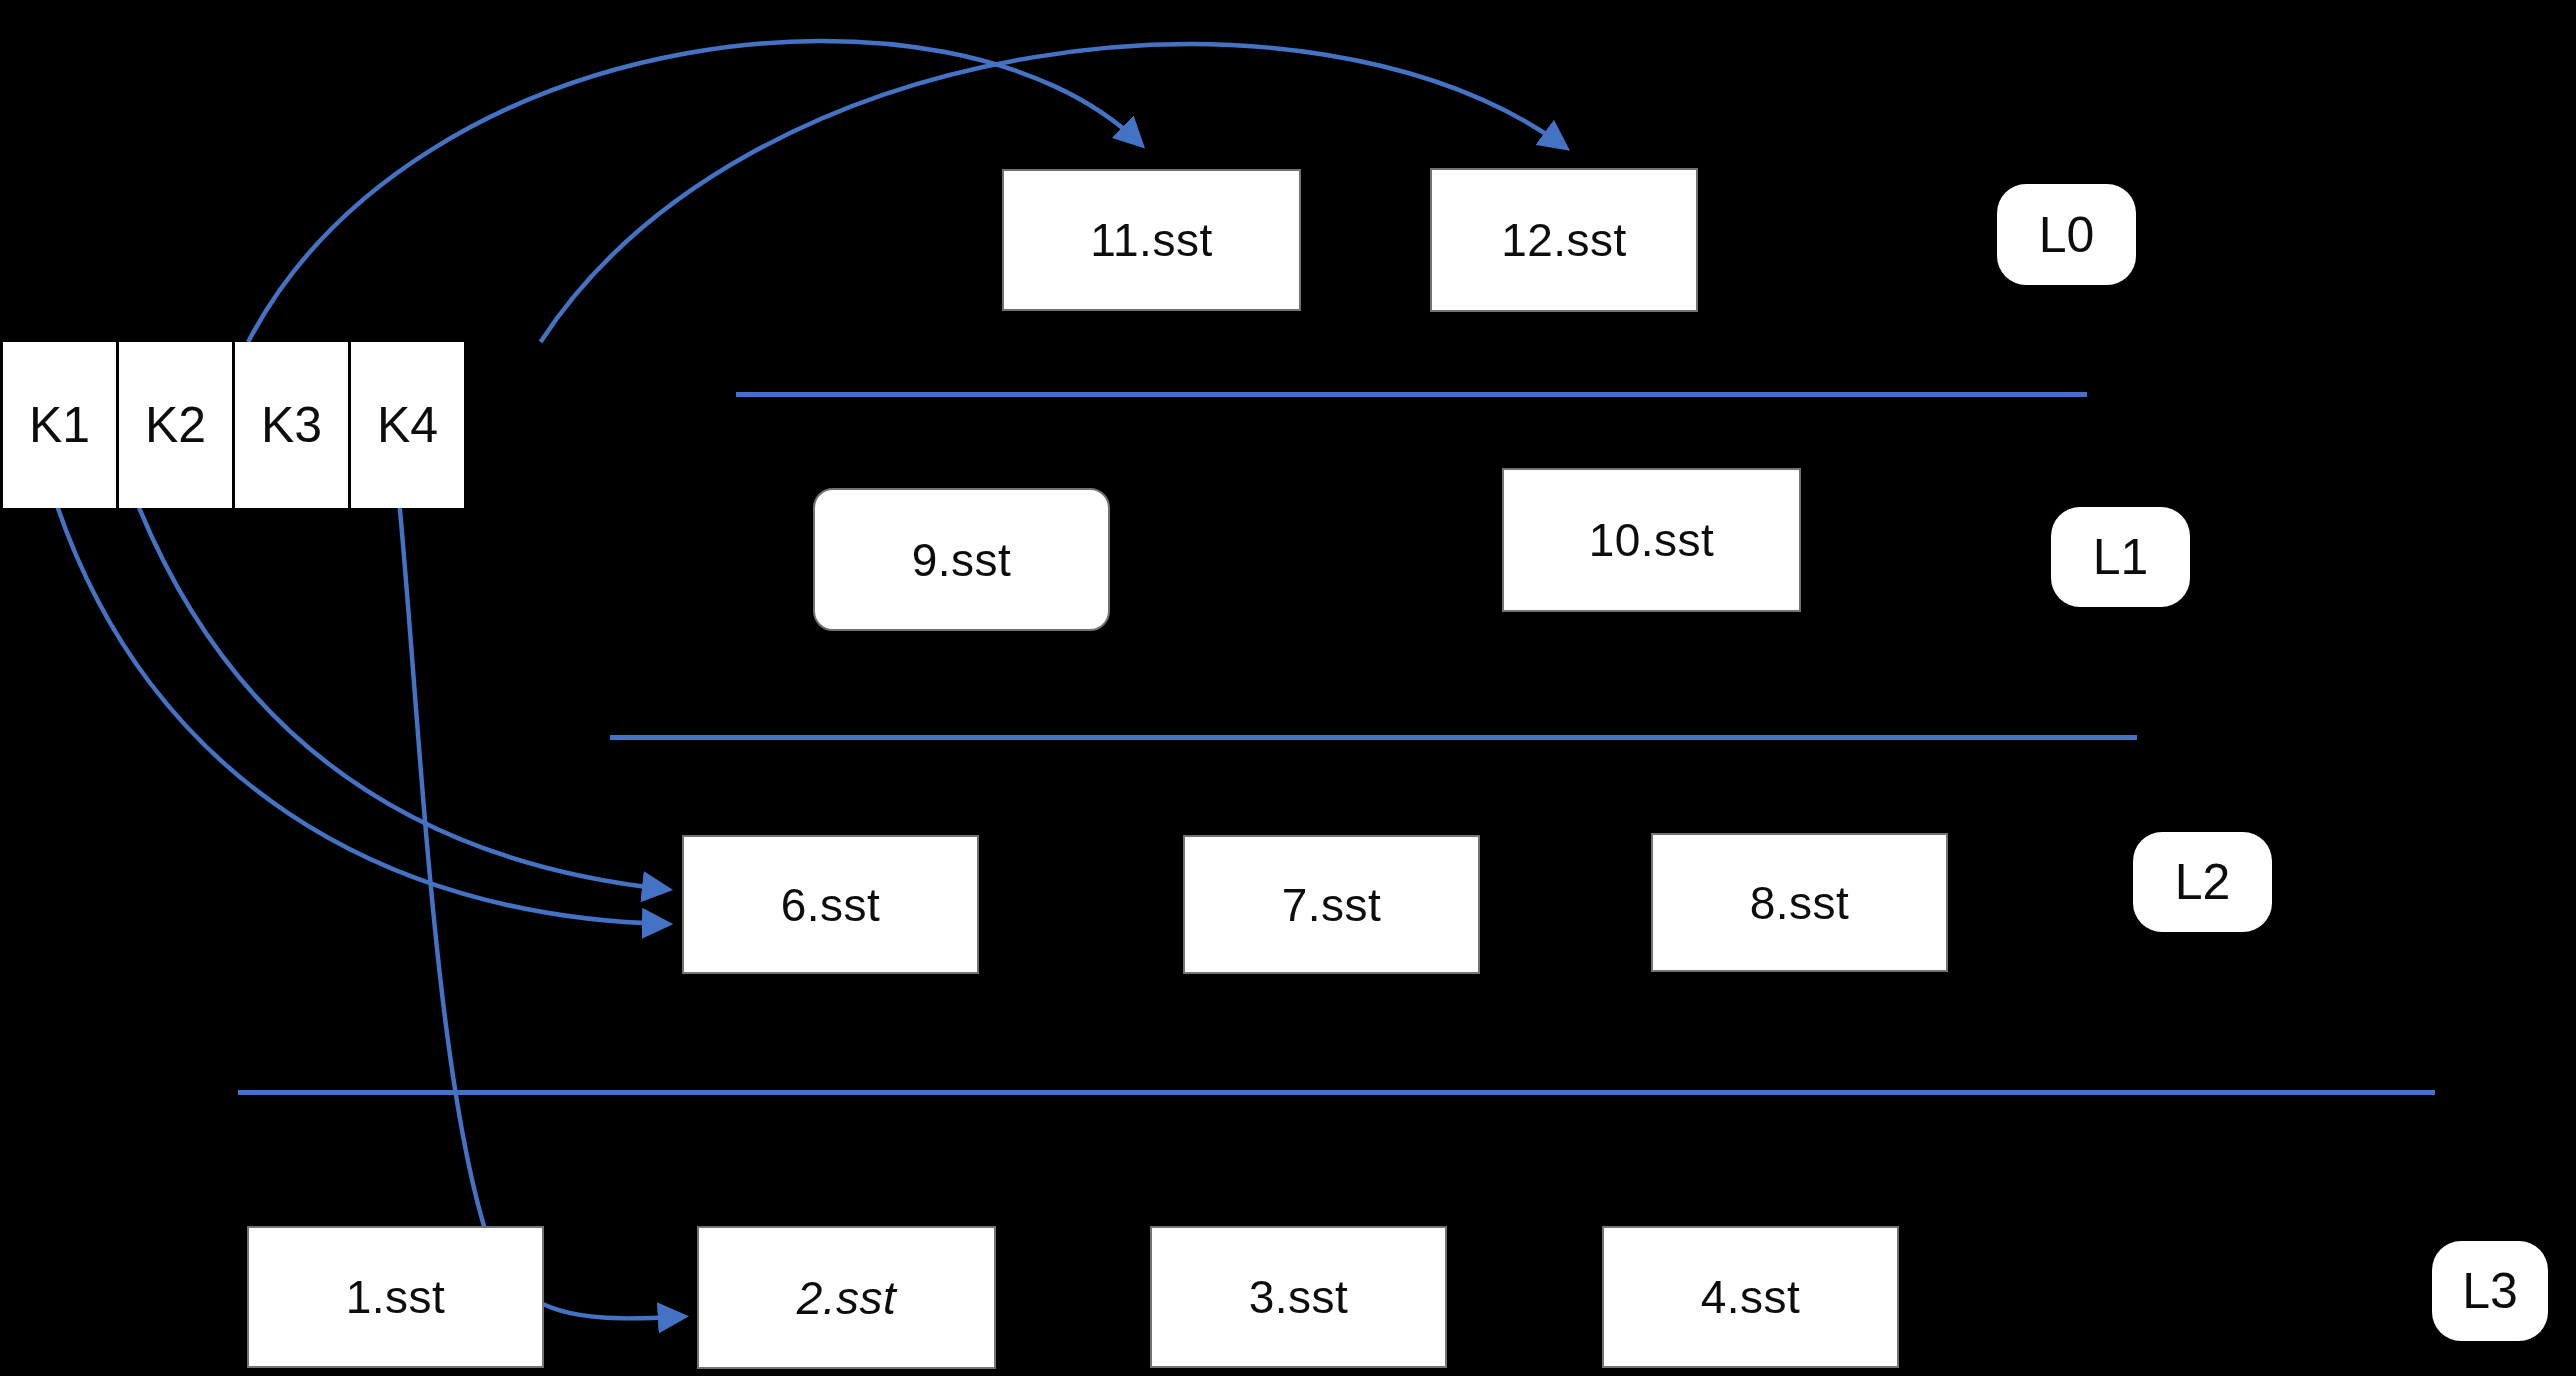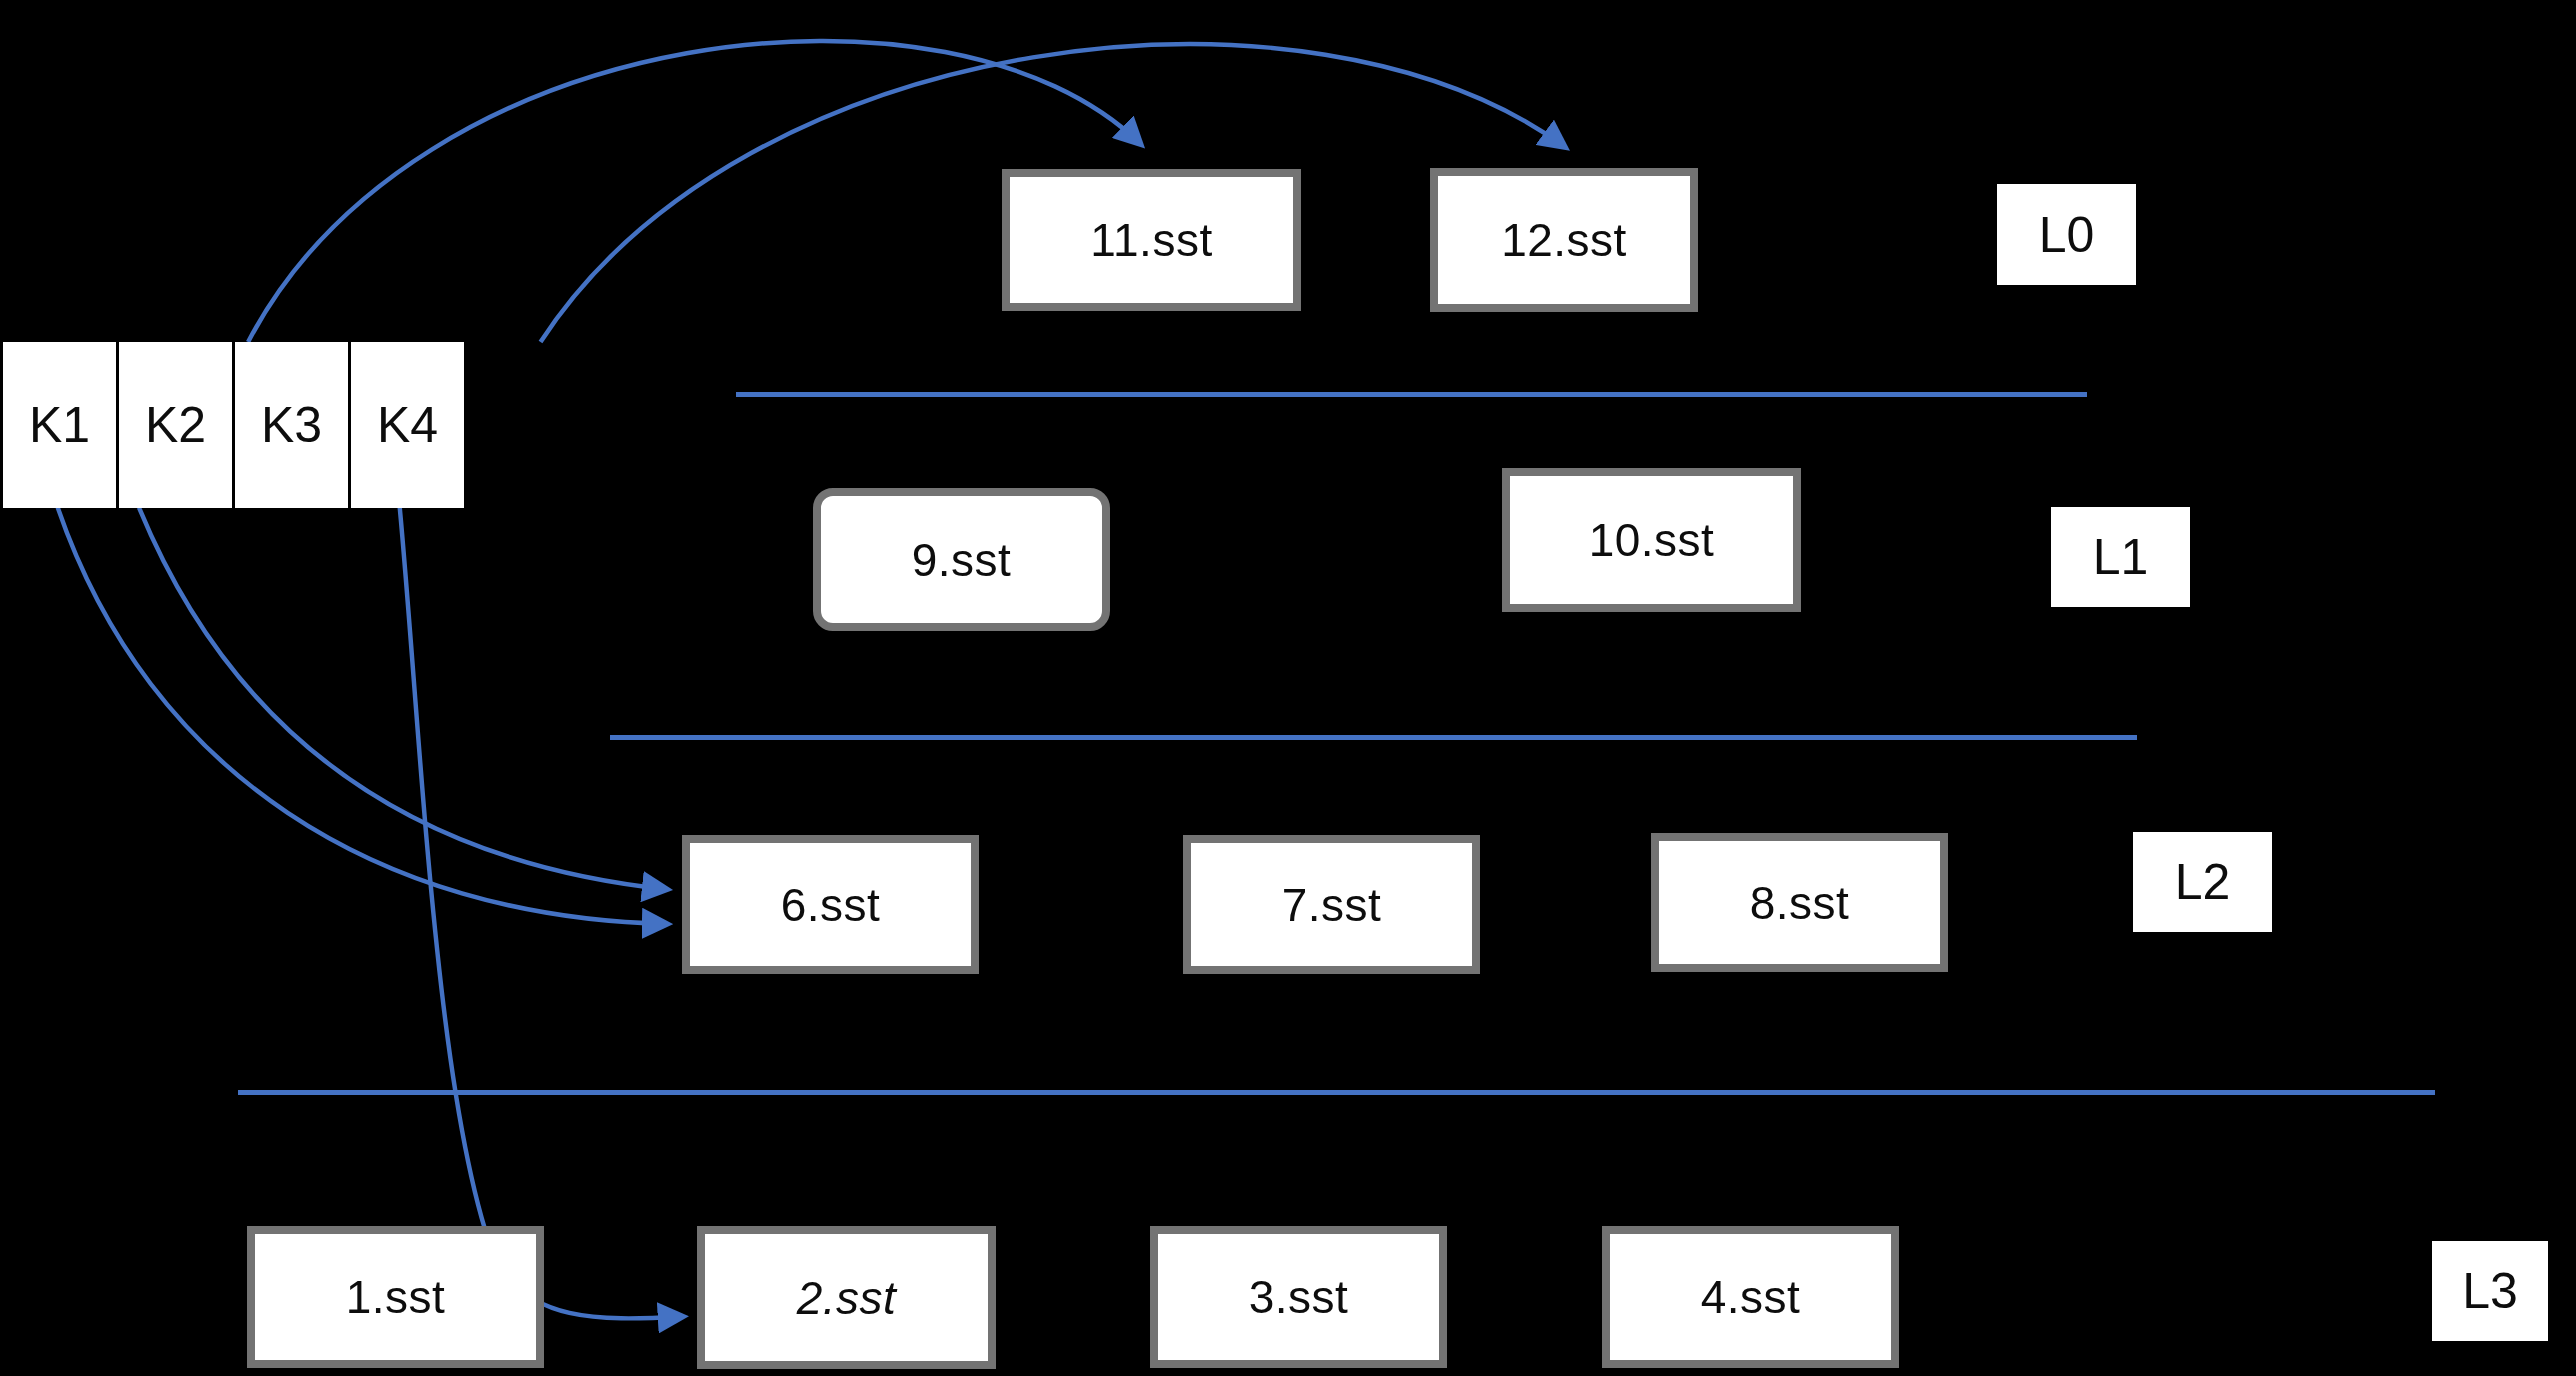--- a/index.html
+++ b/index.html
@@ -33,37 +33,38 @@
   }
   .sep {
     position: absolute;
     height: 5px;
     background: var(--accent, #4472C4);
   }
   .box {
     position: absolute;
     box-sizing: border-box;
     background: var(--box-fill, #fff);
-    border: 8px solid #737373;
+    border: 2px solid #737373;
     display: flex;
     align-items: center;
     justify-content: center;
     font-size: 46px;
     color: var(--box-text, #0d0d0d);
     letter-spacing: 0.5px;
   }
   .label-box {
     position: absolute;
     box-sizing: border-box;
     background: var(--box-fill, #fff);
     display: flex;
     align-items: center;
     justify-content: center;
     font-size: 50px;
     color: var(--box-text, #0d0d0d);
+    border-radius: 29px;
   }
   .memtable {
     position: absolute;
     left: 3px;
     top: 342px;
     display: flex;
     gap: 3px;
   }
   .kcell {
     width: 113px;

